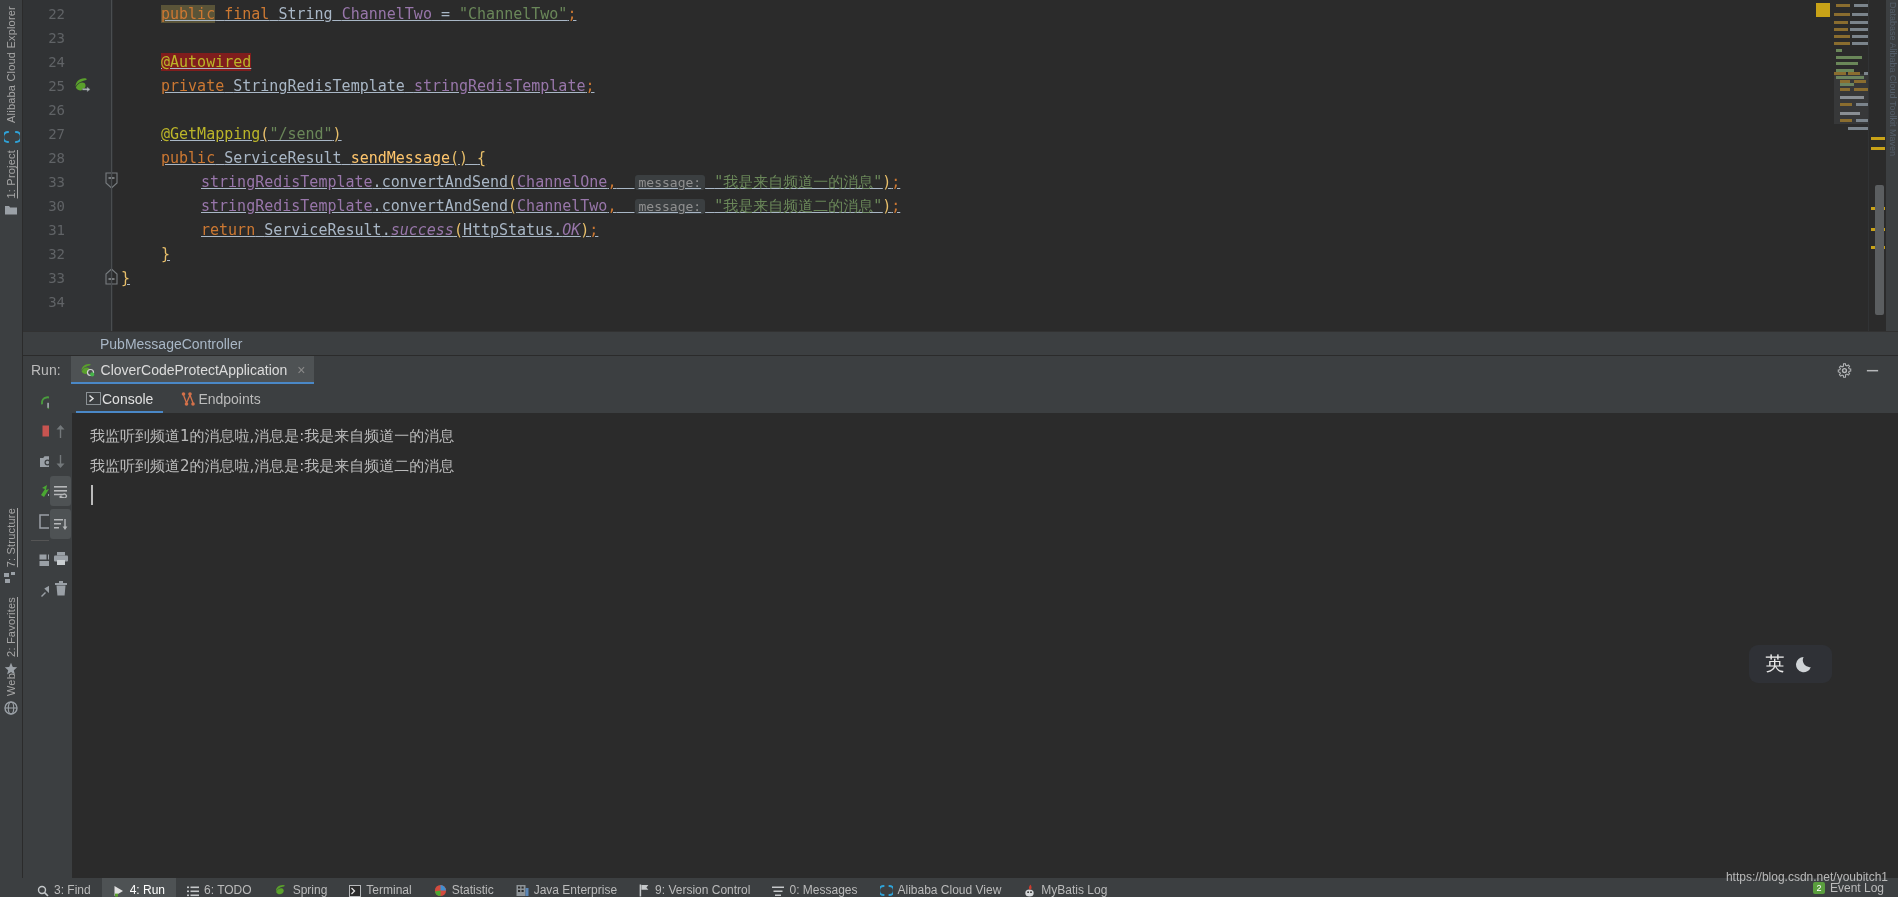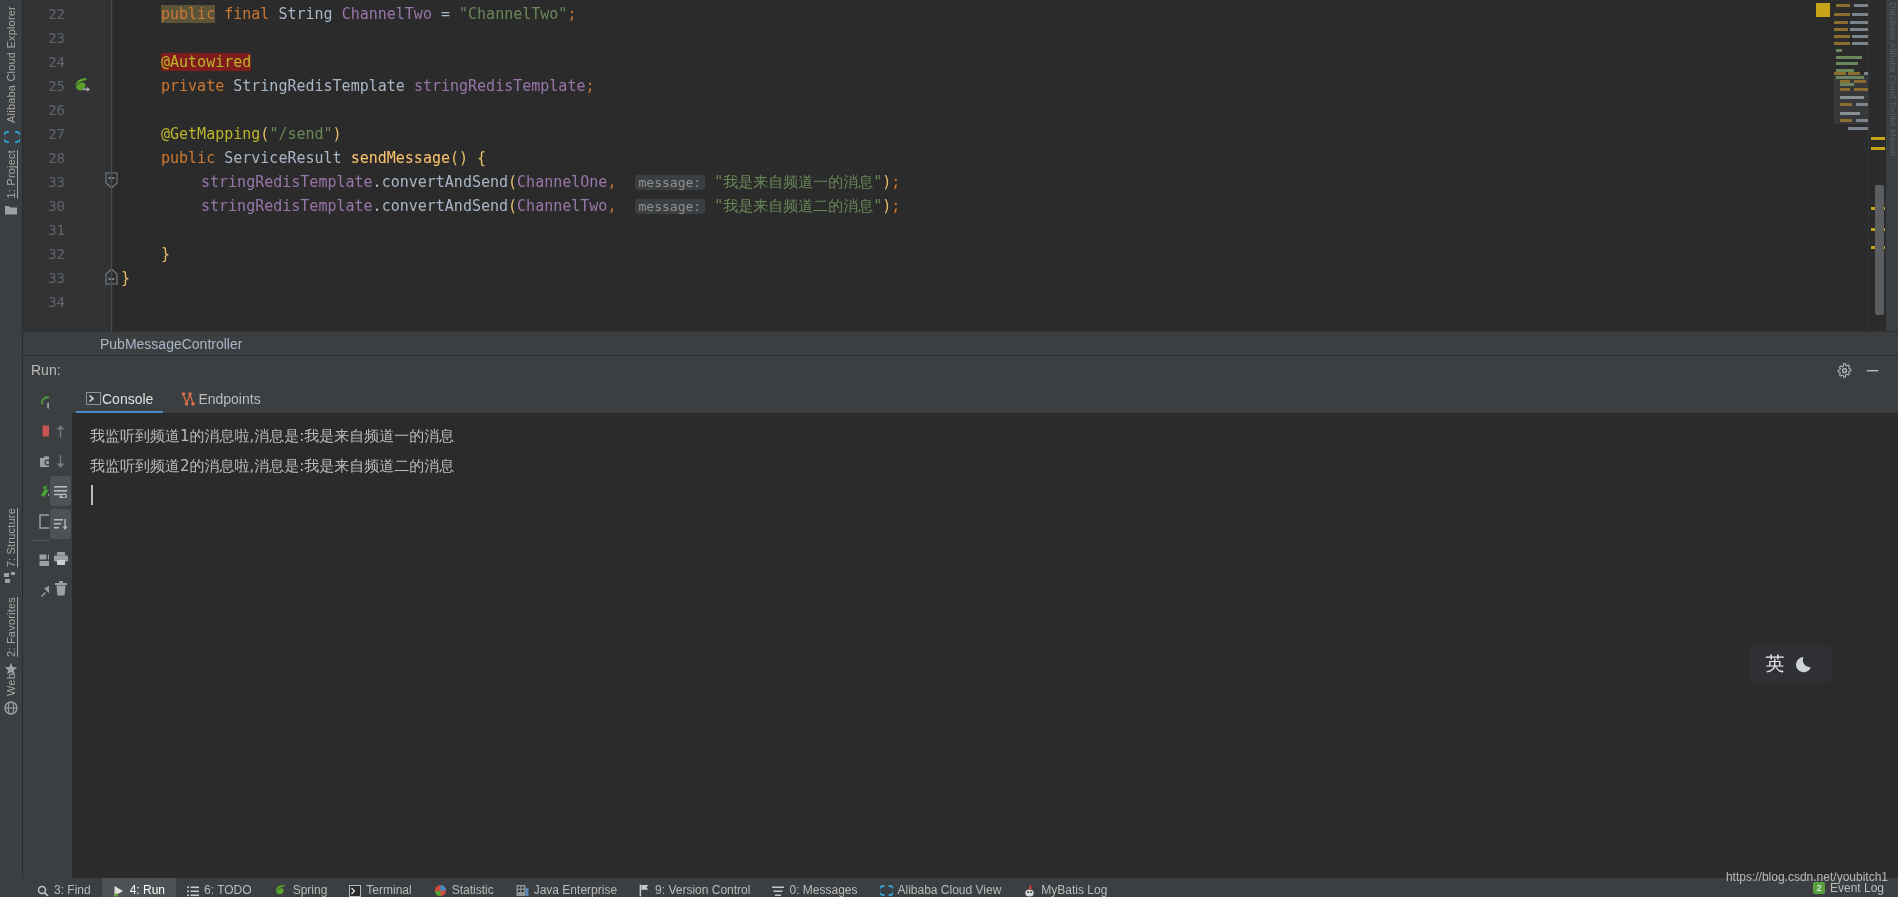--- a/index.html
+++ b/index.html
@@ -44,21 +44,21 @@
   }
   .fold-rail {
     position: absolute; left: 88px; top: 0; width: 1px; bottom: 0;
     background: #4a4d4f;
   }
   .code-area {
     position: absolute; left: 90px; top: 0; right: 0; bottom: 0;
     font-family: "DejaVu Sans Mono", monospace; font-size: 15px;
     line-height: 24px; white-space: pre; color: #a9b7c6;
   }
-  .cl { position: absolute; left: 0; height: 24px; white-space: pre; }
+  .cl { position: absolute; left: 0; height: 24px; white-space: pre; text-decoration: underline; }
 
   
   .kw   { color: #cc7832; }
   .kwhl { color: #cc7832; background: #5a5438; }
   .typ  { color: #a9b7c6; }
   .fld  { color: #9876aa; }
   .str  { color: #6a8759; }
   .ann  { color: #bbb529; }
   .annhl{ color: #bbb529; background: #7f1d1d; }
   .mth  { color: #ffc66d; }
@@ -306,20 +306,21 @@
       
       <div class="cl" style="top:146px; left:48px;"><span class="kw">public</span><span> </span><span class="typ">ServiceResult</span><span> </span><span class="mth">sendMessage</span><span class="par">()</span><span> </span><span class="brc">{</span></div>
 
       
       <div class="cl" style="top:170px; left:88px;"><span class="fld">stringRedisTemplate</span><span class="pun">.</span><span class="typ">convertAndSend</span><span class="par">(</span><span class="fld">ChannelOne</span><span class="kw">,</span><span>  </span><span class="hint">message:</span><span> </span><span class="str">"我是来自频道一的消息"</span><span class="par">)</span><span class="kw">;</span></div>
 
       
       <div class="cl" style="top:194px; left:88px;"><span class="fld">stringRedisTemplate</span><span class="pun">.</span><span class="typ">convertAndSend</span><span class="par">(</span><span class="fld">ChannelTwo</span><span class="kw">,</span><span>  </span><span class="hint">message:</span><span> </span><span class="str">"我是来自频道二的消息"</span><span class="par">)</span><span class="kw">;</span></div>
 
       
+      <div class="cl" style="top:218px; left:88px;"><span class="kw">return</span><span> </span><span class="typ">ServiceResult</span><span class="pun">.</span><span class="stc">success</span><span class="par">(</span><span class="typ">HttpStatus</span><span class="pun">.</span><span class="fld itl">OK</span><span class="par">)</span><span class="kw">;</span></div>
 
       
       <div class="cl" style="top:242px; left:48px;"><span class="brc">}</span></div>
 
       
       <div class="cl" style="top:266px; left:8px;"><span class="brc">}</span></div>
     </div>
 
     <div class="minimap">
       <div class="mm-row" style="left:30px;  top:3px;  width:14px; height:14px; background:#c8a217;"></div>
@@ -374,20 +375,33 @@
       <span class="far-txt" style="position:absolute; top:2px; left:1px;">Database Alibaba Cloud Toolkit Maven</span>
     </div>
   </div>
 
   <div class="breadcrumb">
     <span>PubMessageController</span>
   </div>
 
   <div class="run-header">
     <span class="run-label">Run:</span>
+    <div class="run-tab">
+      <span>
+        <svg width="16" height="16" viewBox="0 0 16 16">
+          <path d="M10 2 C5.4 2 2.4 5 2.5 8.8 C4.9 4.8 8 4.2 10.7 3.5 C12.5 3 11.9 2 10 2 Z" fill="#5aa02c"></path>
+          <path d="M2.6 9.6 C4 12.3 7.4 12.8 9.4 10.8 C11.7 8.5 10.7 5.5 8 5.5 C5.6 5.5 3.6 7.1 2.6 9.6 Z" fill="#5aa02c"></path>
+          <circle cx="11.5" cy="10.5" r="3.6" fill="#d8d8d8"></circle>
+          <circle cx="11.5" cy="10.5" r="2.4" fill="#4a4d4f"></circle>
+          <circle cx="13.2" cy="12.4" r="2.1" fill="#45b548"></circle>
+        </svg>
+      </span>
+      <span>CloverCodeProtectApplication</span>
+      <span class="tab-close">×</span>
+    </div>
     <div class="hdr-spacer"></div>
     <div class="hdr-btn">
       <span>
         <svg width="15" height="15" viewBox="0 0 16 16">
           <path d="M8 5.2a2.8 2.8 0 100 5.6 2.8 2.8 0 000-5.6zm0 1.5a1.3 1.3 0 110 2.6 1.3 1.3 0 010-2.6z" fill="#b6b8ba"></path>
           <path d="M7 0.8h2l.25 1.7 1.35.56 1.4-1 1.4 1.4-1 1.4.56 1.35 1.7.25v2l-1.7.25-.56 1.35 1 1.4-1.4 1.4-1.4-1-1.35.56L9 15.2H7l-.25-1.7-1.35-.56-1.4 1-1.4-1.4 1-1.4-.56-1.35L1.34 9.5v-2l1.7-.25.56-1.35-1-1.4 1.4-1.4 1.4 1 1.35-.56z" fill="none" stroke="#b6b8ba" stroke-width="1.1"></path>
         </svg>
       </span>
     </div>
     <div class="hdr-btn" style="margin-right:12px;">

